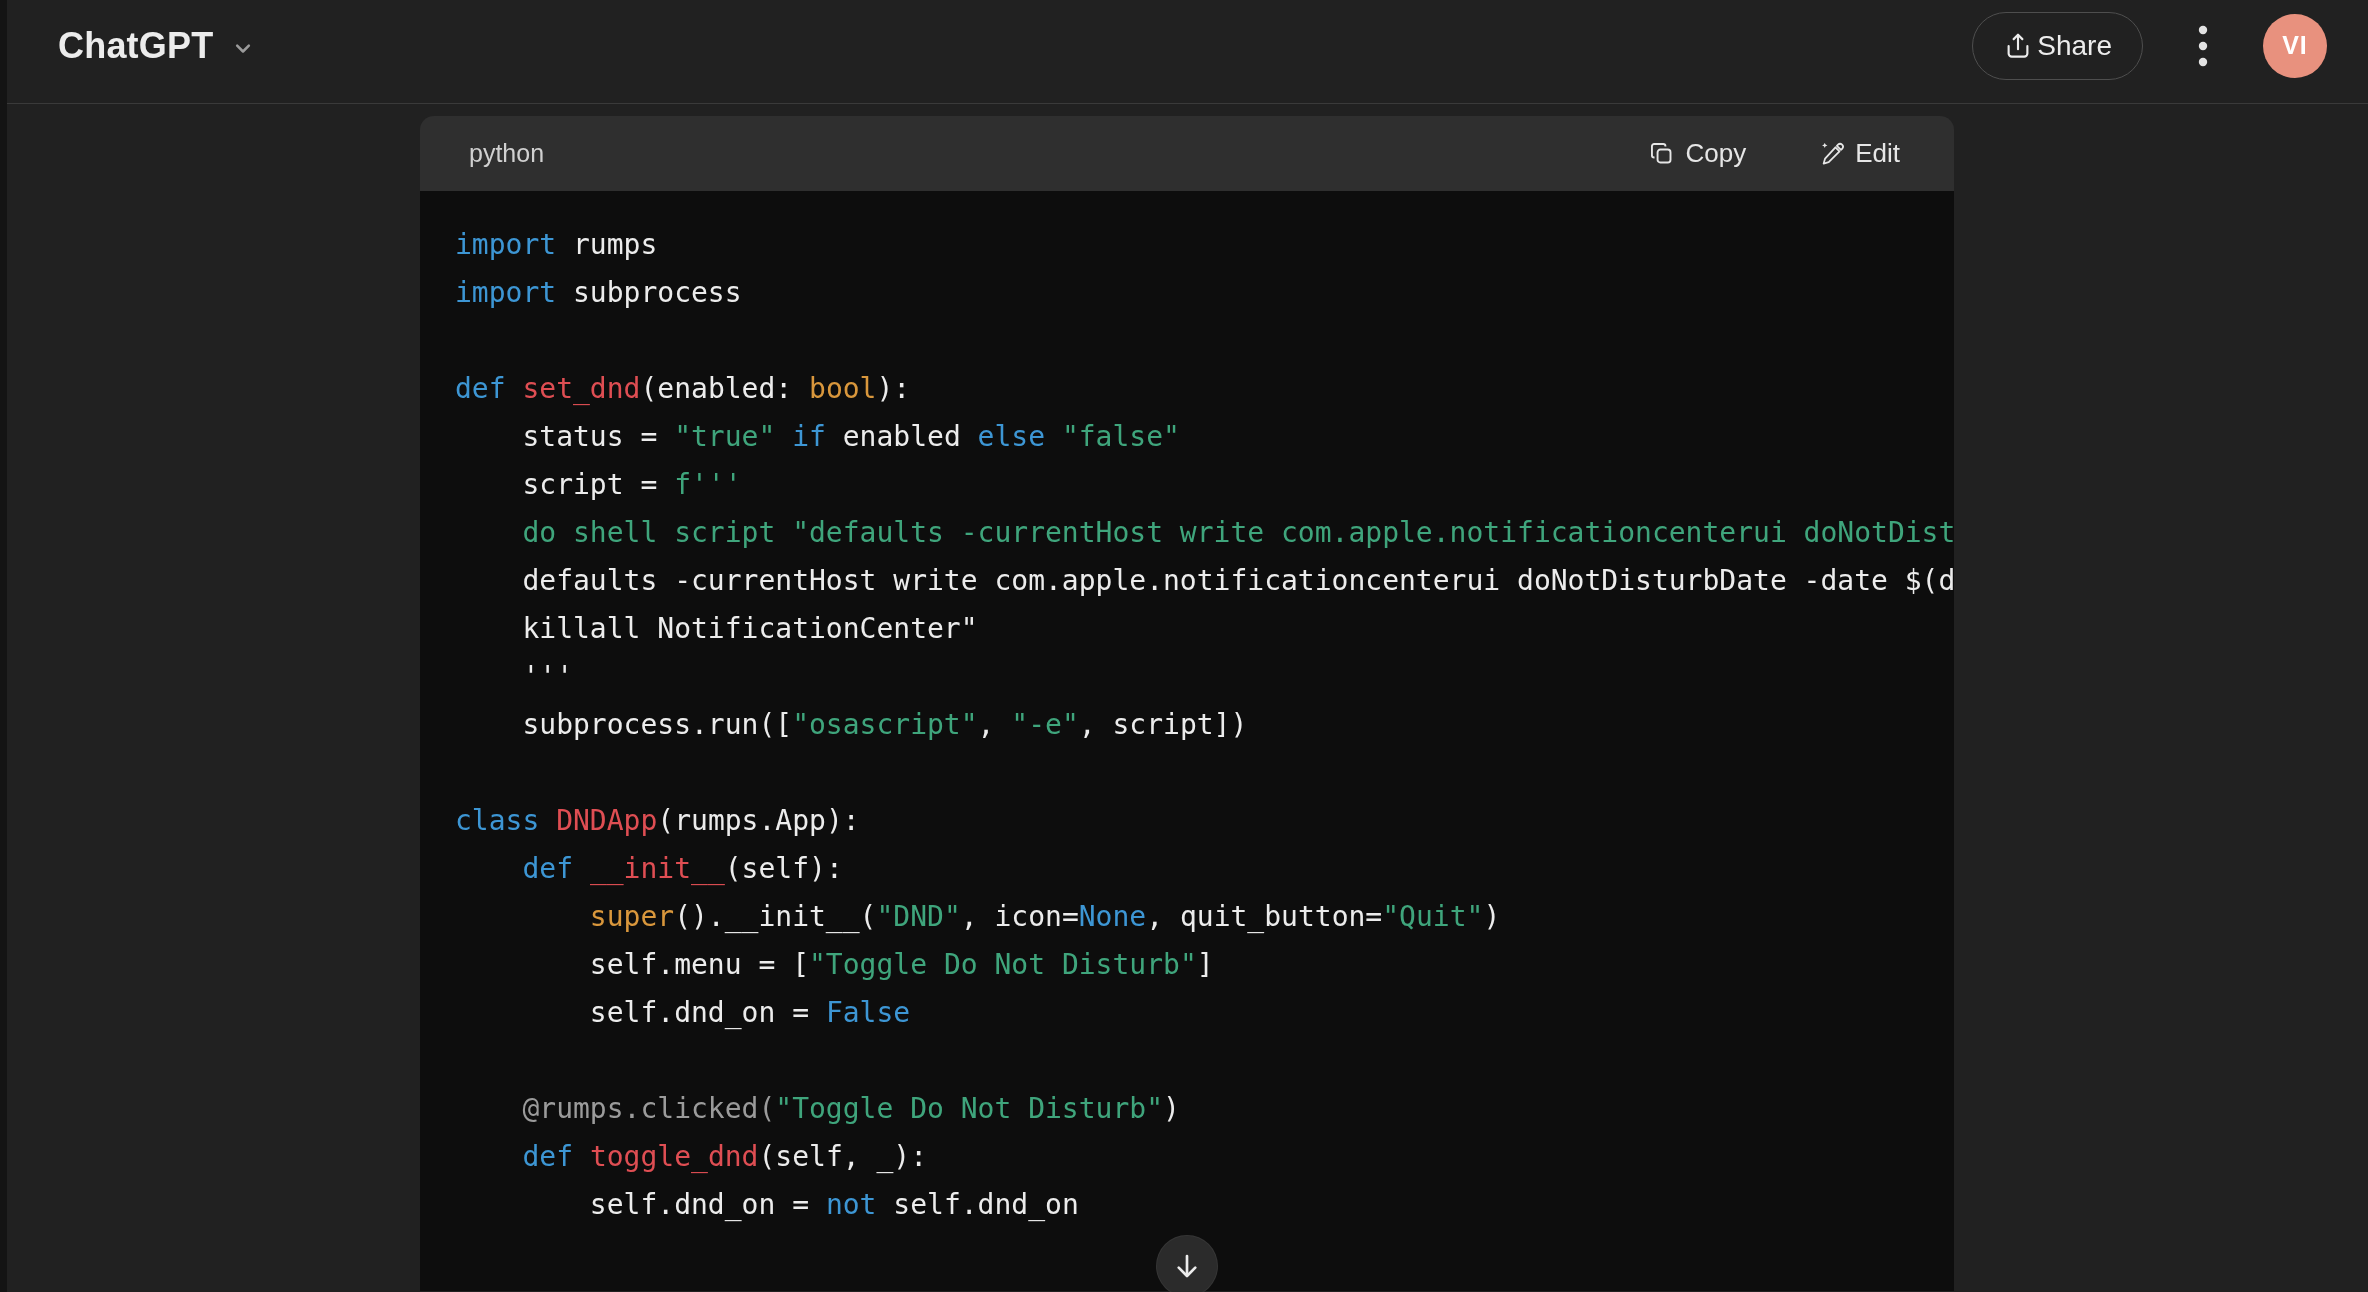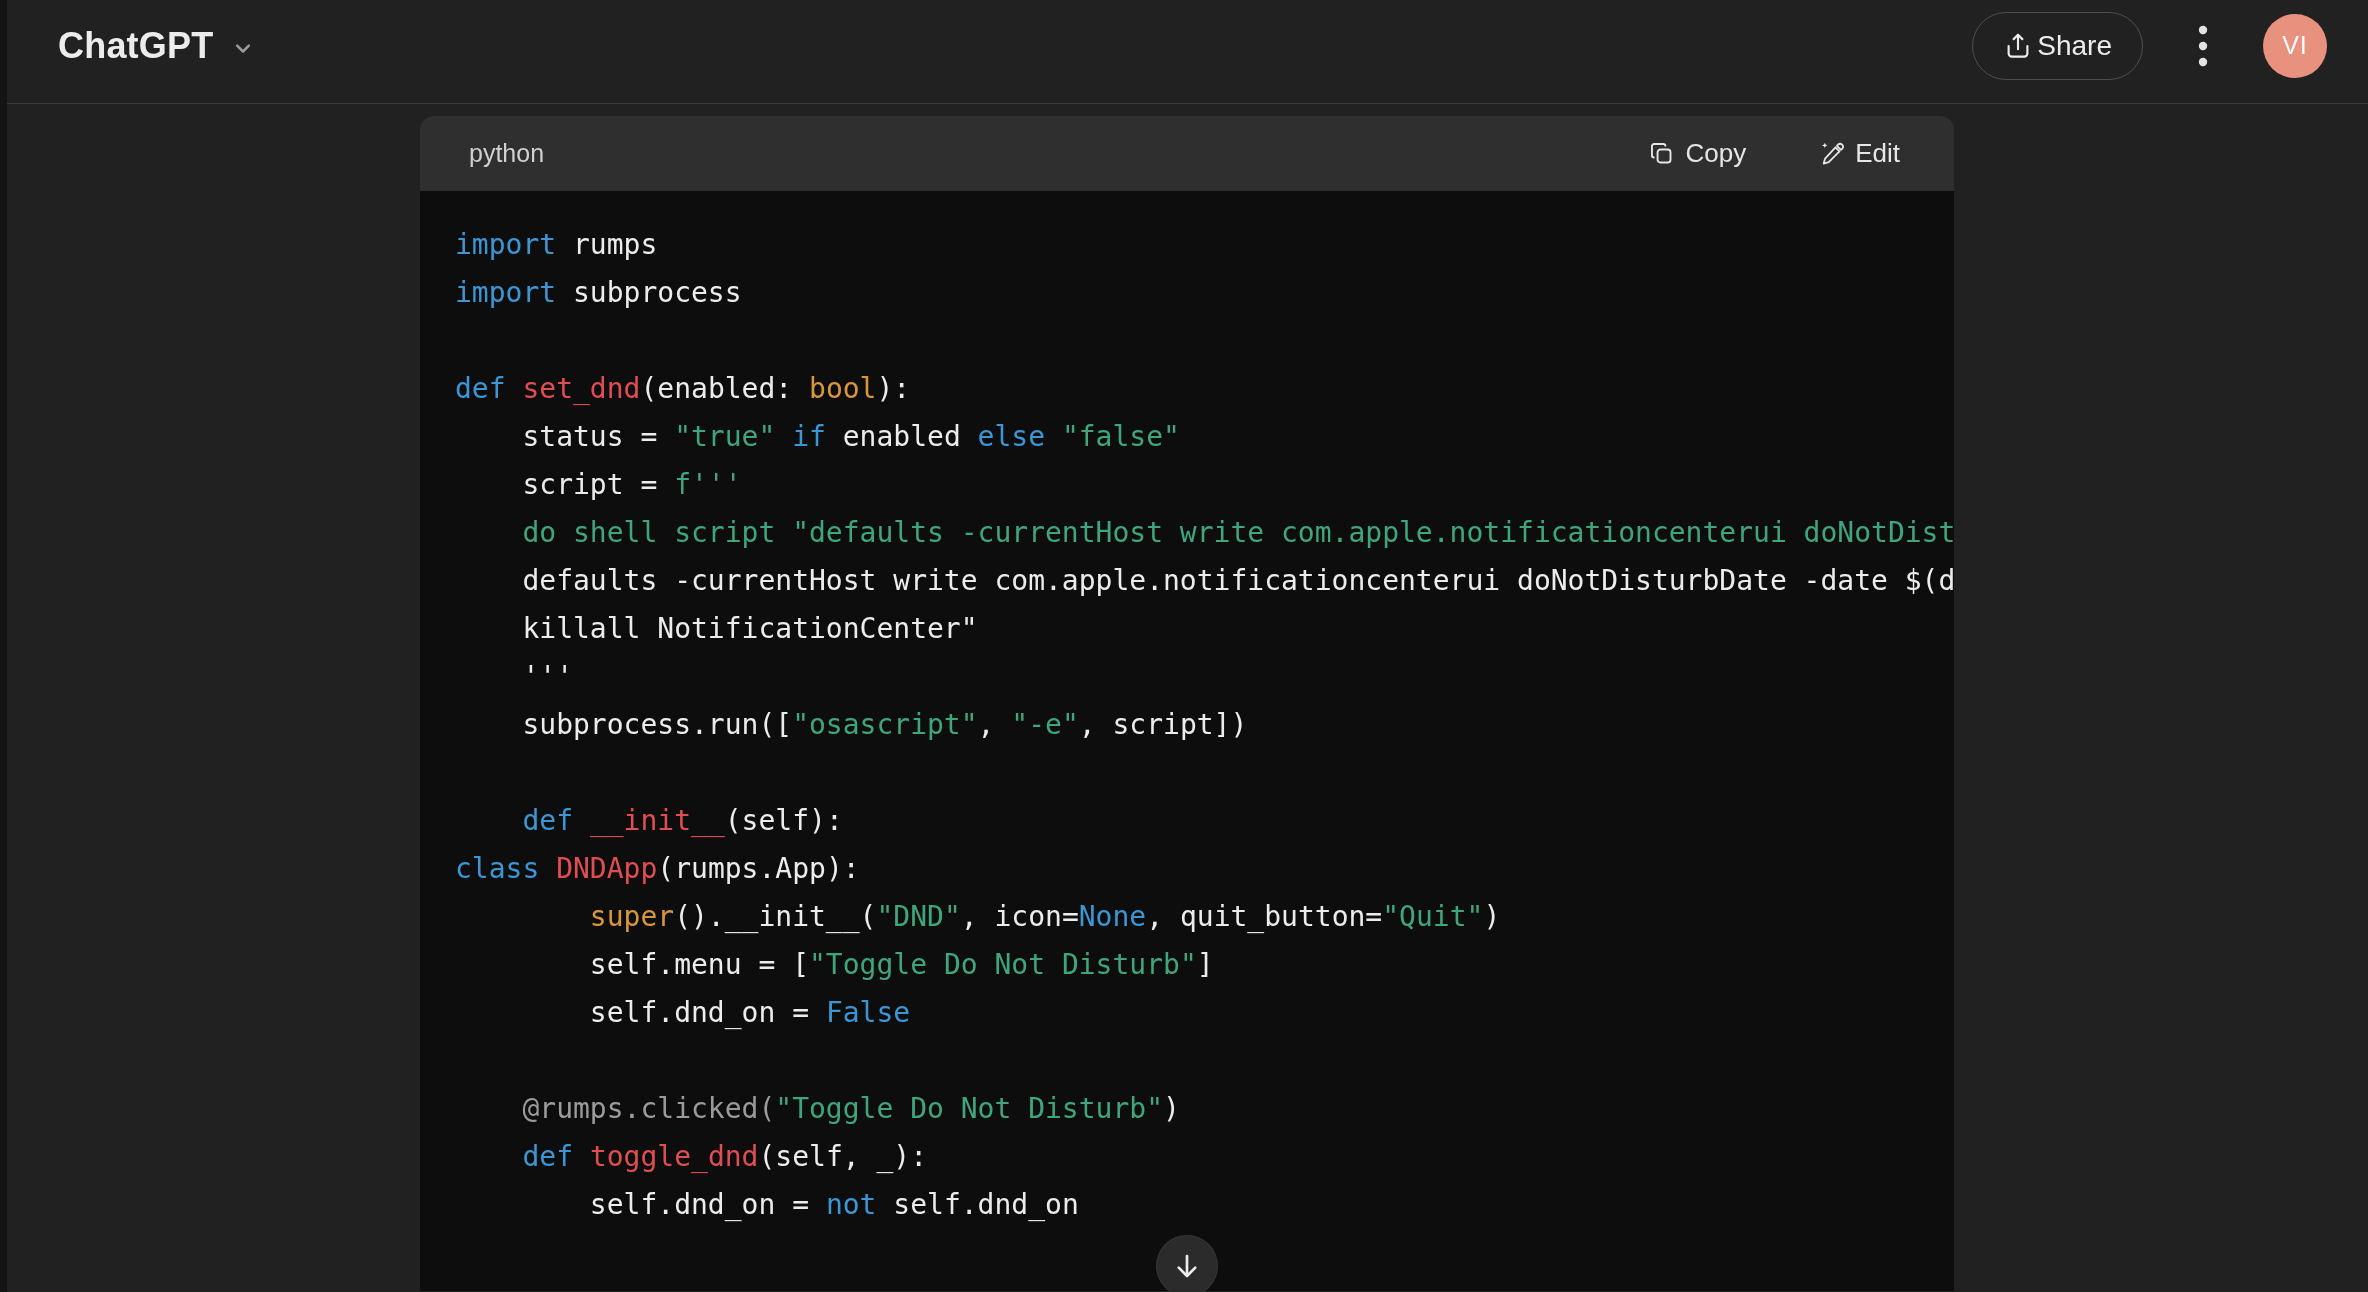--- a/index.html
+++ b/index.html
@@ -53,21 +53,21 @@
     display: flex; align-items: center; justify-content: center; cursor: pointer;
   }
   .kebab svg { width: 48px; height: 52px; }
   .avatar {
     width: 64px; height: 64px; border-radius: 50%;
     background: var(--avatar-bg, #e8917e);
     display: flex; align-items: center; justify-content: center;
     cursor: pointer;
   }
   .avatar span {
-    color: #ffffff; font-size: 25px; font-weight: 400; letter-spacing: 1px;
+    color: #ffffff; font-size: 25px; font-weight: 700; letter-spacing: 1px;
   }
   
   .thread { position: absolute; top: 104px; left: 420px; width: 1534px; }
   .msg-heading {
     margin-top: 29px; height: 44px;
     display: flex; align-items: center; gap: 13px;
     font-size: 40px; font-weight: 700; color: #f3f3f3;
   }
   .msg-heading svg { width: 42px; height: 42px; flex: 0 0 auto; }
   
@@ -188,22 +188,22 @@
           <div class="code-line"></div>
           <div class="code-line"><span class="tok-k">def</span><span class="tok-p"> </span><span class="tok-t">set_dnd</span><span class="tok-p">(enabled: </span><span class="tok-b">bool</span><span class="tok-p">):</span></div>
           <div class="code-line"><span class="tok-p">    status = </span><span class="tok-s">"true"</span><span class="tok-p"> </span><span class="tok-k">if</span><span class="tok-p"> enabled </span><span class="tok-k">else</span><span class="tok-p"> </span><span class="tok-s">"false"</span></div>
           <div class="code-line"><span class="tok-p">    script = </span><span class="tok-s">f'''</span></div>
           <div class="code-line"><span class="tok-s">    do shell script "defaults -currentHost write com.apple.notificationcenterui doNotDist</span></div>
           <div class="code-line"><span class="tok-p">    defaults -currentHost write com.apple.notificationcenterui doNotDisturbDate -date $(d</span></div>
           <div class="code-line"><span class="tok-p">    killall NotificationCenter"</span></div>
           <div class="code-line"><span class="tok-p">    '''</span></div>
           <div class="code-line"><span class="tok-p">    subprocess.run([</span><span class="tok-s">"osascript"</span><span class="tok-p">, </span><span class="tok-s">"-e"</span><span class="tok-p">, script])</span></div>
           <div class="code-line"></div>
+          <div class="code-line"><span class="tok-k">class</span><span class="tok-p"> </span><span class="tok-t">DNDApp</span><span class="tok-p">(rumps.App):</span></div>
           <div class="code-line"><span class="tok-p">    </span><span class="tok-k">def</span><span class="tok-p"> </span><span class="tok-t">__init__</span><span class="tok-p">(self):</span></div>
-          <div class="code-line"><span class="tok-k">class</span><span class="tok-p"> </span><span class="tok-t">DNDApp</span><span class="tok-p">(rumps.App):</span></div>
           <div class="code-line"><span class="tok-p">        </span><span class="tok-b">super</span><span class="tok-p">().__init__(</span><span class="tok-s">"DND"</span><span class="tok-p">, icon=</span><span class="tok-k">None</span><span class="tok-p">, quit_button=</span><span class="tok-s">"Quit"</span><span class="tok-p">)</span></div>
           <div class="code-line"><span class="tok-p">        self.menu = [</span><span class="tok-s">"Toggle Do Not Disturb"</span><span class="tok-p">]</span></div>
           <div class="code-line"><span class="tok-p">        self.dnd_on = </span><span class="tok-k">False</span></div>
           <div class="code-line"></div>
           <div class="code-line"><span class="tok-m">    @rumps.clicked(</span><span class="tok-s">"Toggle Do Not Disturb"</span><span class="tok-p">)</span></div>
           <div class="code-line"><span class="tok-p">    </span><span class="tok-k">def</span><span class="tok-p"> </span><span class="tok-t">toggle_dnd</span><span class="tok-p">(self, _):</span></div>
           <div class="code-line"><span class="tok-p">        self.dnd_on = </span><span class="tok-k">not</span><span class="tok-p"> self.dnd_on</span></div>
         </div>
     </div>
   </main>

